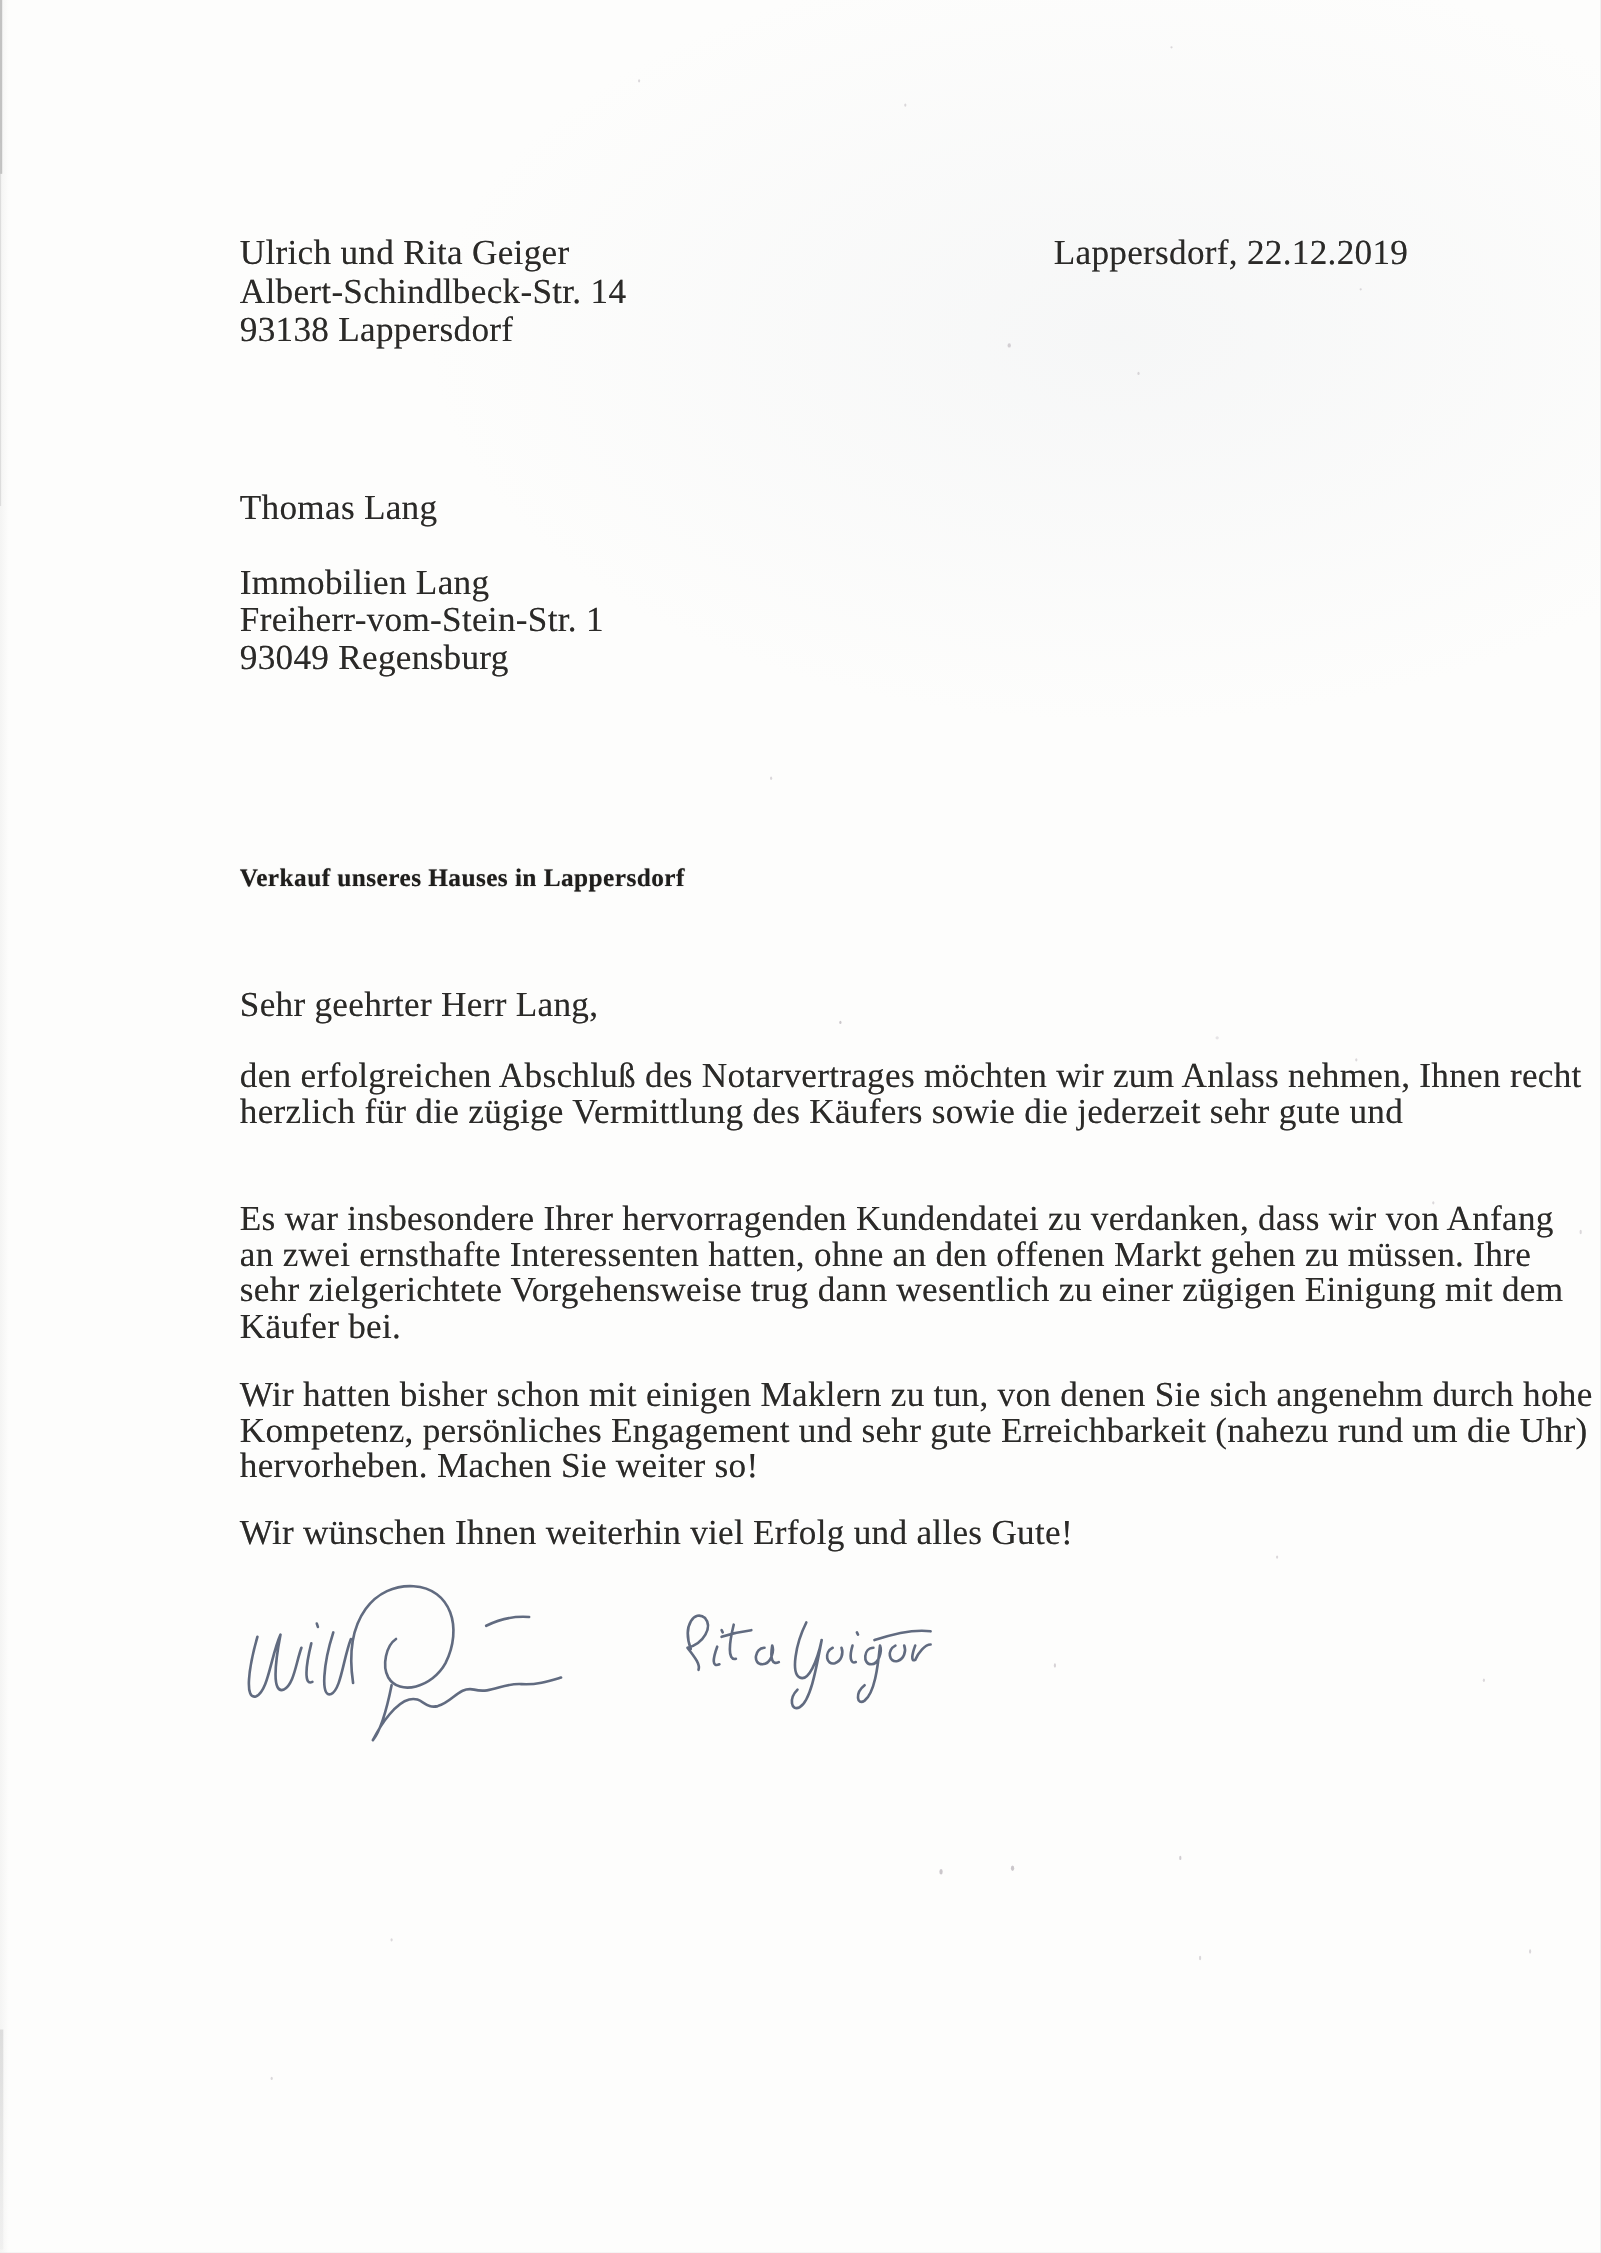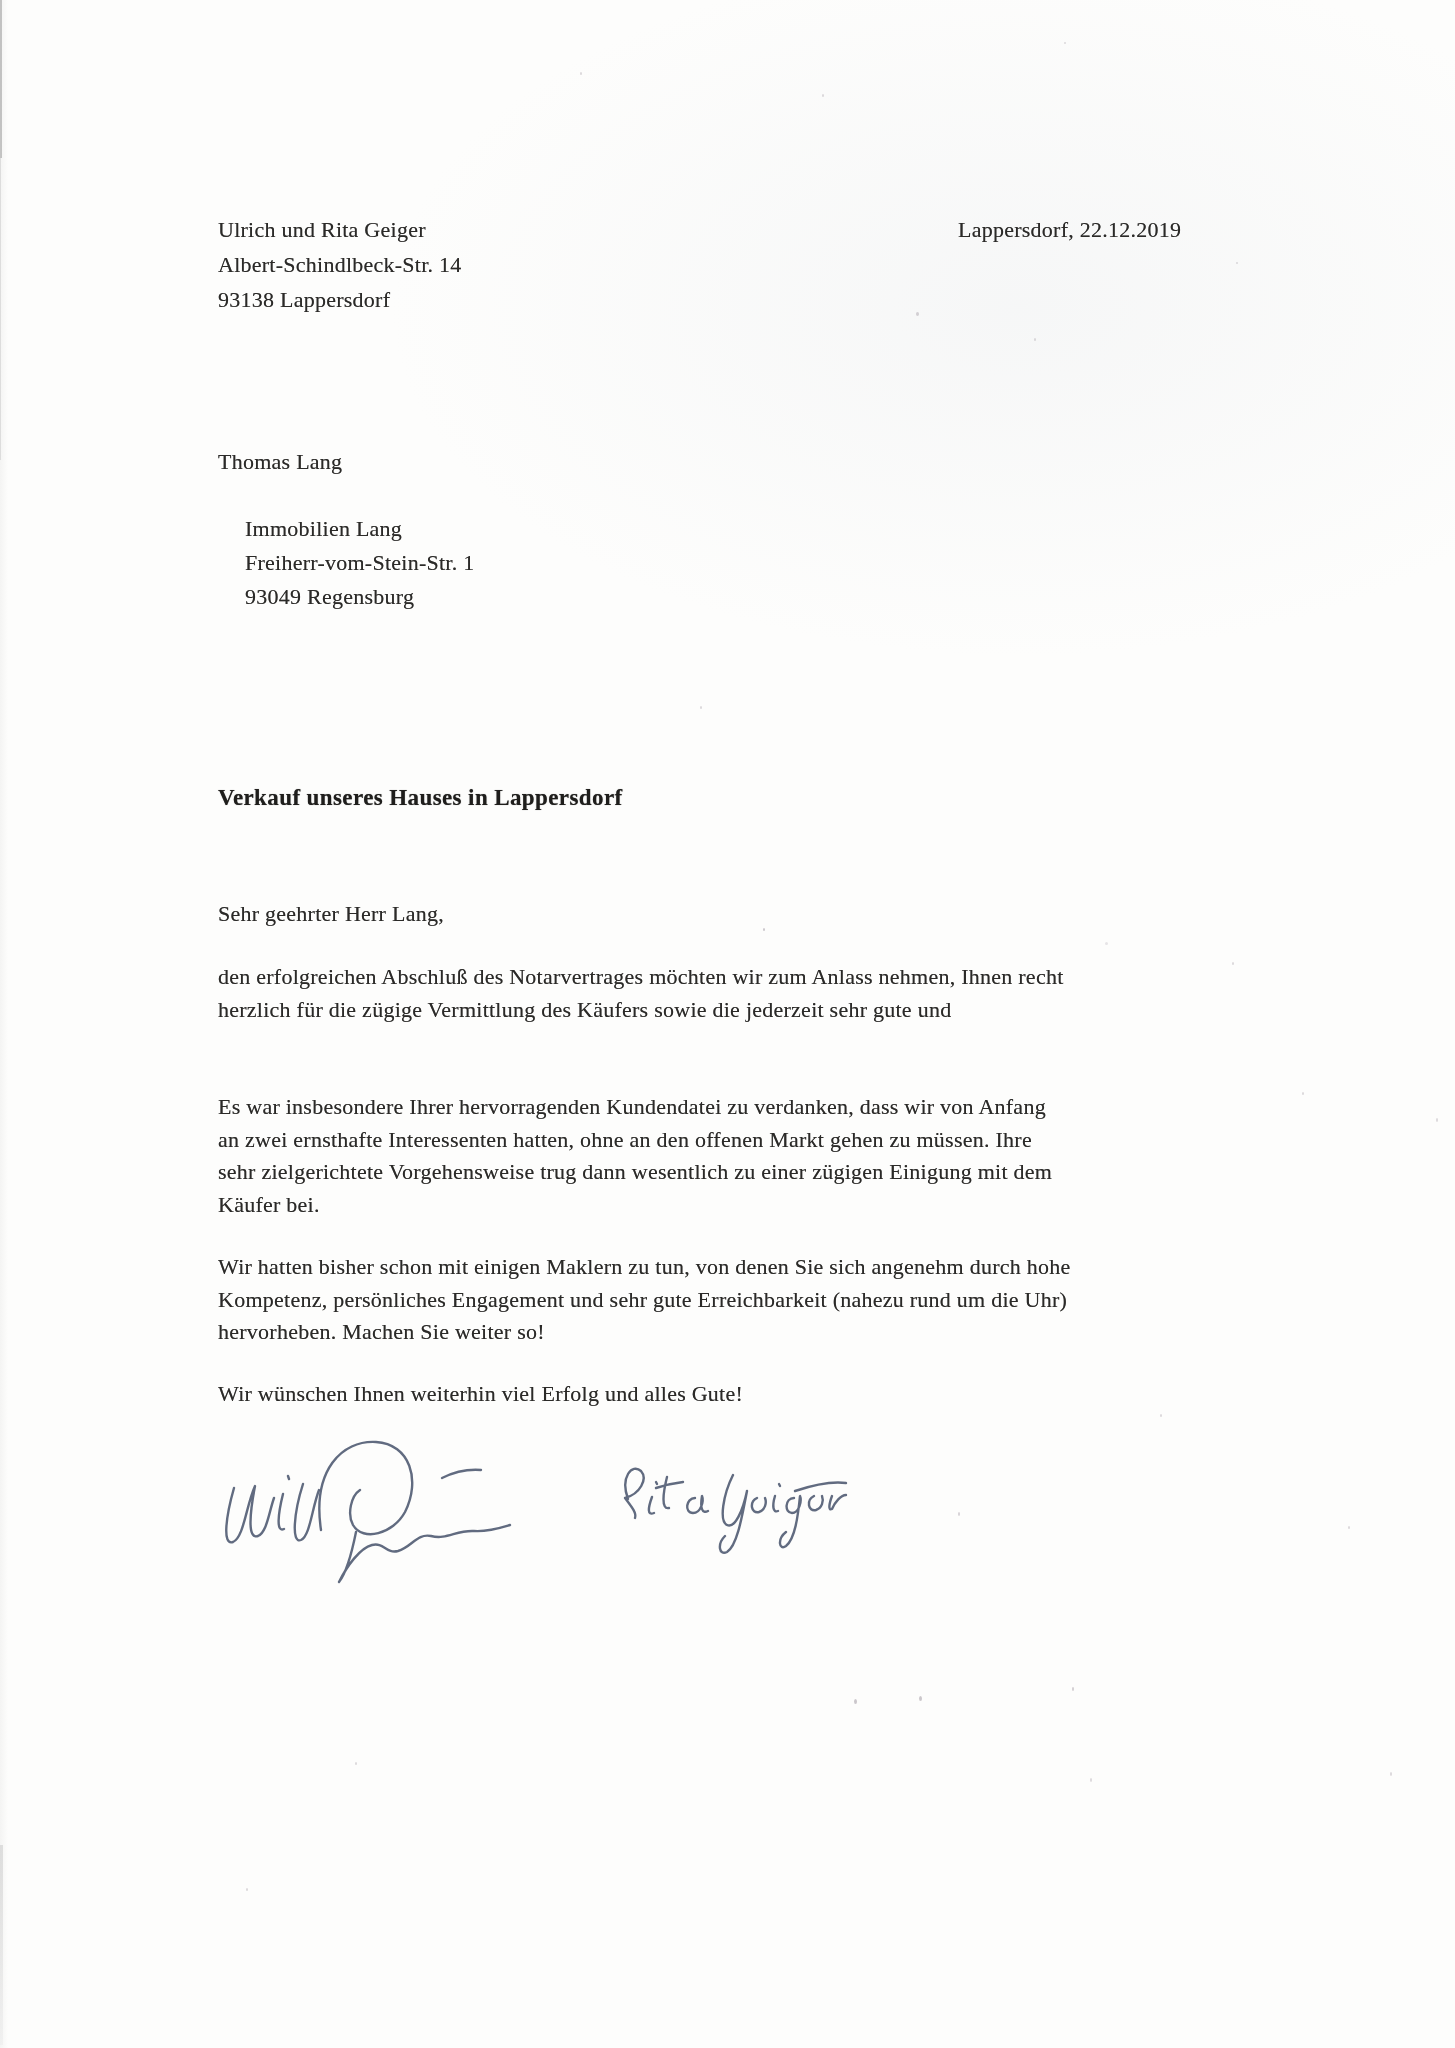--- a/index.html
+++ b/index.html
@@ -11,27 +11,27 @@
     margin:0 auto;
     background:
       radial-gradient(ellipse 900px 500px at 70% 15%, rgba(225,228,232,0.25), rgba(0,0,0,0) 70%),
       linear-gradient(90deg, #f4f4f3 0px, #fdfdfc 8px, #fdfdfc 100%);
     font-family:"Liberation Serif","DejaVu Serif",serif;
     color:#2b2a28;
     overflow:hidden;
   }
   .block{
     position:absolute;
-    font-size:22px;
+    font-size:32px;
     line-height:35px;
     letter-spacing:0.25px;
     text-shadow:0 0 0.6px rgba(45,45,45,0.55);
   }
   .line{white-space:nowrap;}
-  .addr{line-height:34px;margin-left:27px;}
+  .addr{line-height:34px;}
   .body-par{line-height:32.5px;}
   .subject{
     font-weight:bold;
     font-size:23px;
     letter-spacing:0.4px;
     color:#1f1e1c;
     text-shadow:0 0 0.8px rgba(25,25,25,0.6);
   }
   .sig-svg{position:absolute;}
   .sig-svg path{

